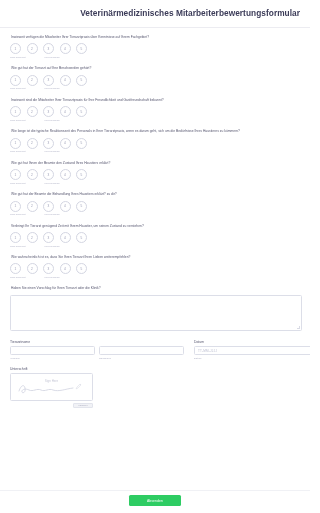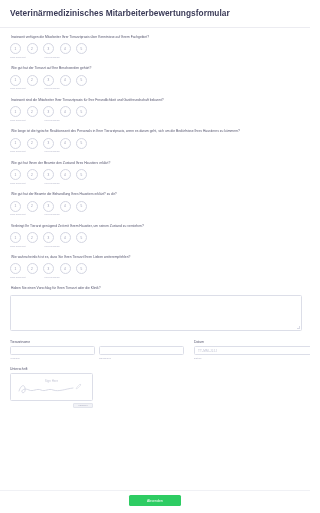--- a/index.html
+++ b/index.html
@@ -9,21 +9,21 @@
     background: #ffffff;
     font-family: "Liberation Sans", sans-serif;
     color: #4a4a68;
     overflow: hidden;
   }
   .page { width: 310px; height: 513px; background: #fff; position: relative; }
 
   
   .form-header {
     padding: 9px 10px 8px;
-    text-align: left;
+    text-align: right;
     border-bottom: 1px solid #ececf1;
   }
   .form-title {
     font-size: 8.3px;
     font-weight: 700;
     color: #3b3b58;
     letter-spacing: .05px;
     line-height: 1.2;
   }
 

